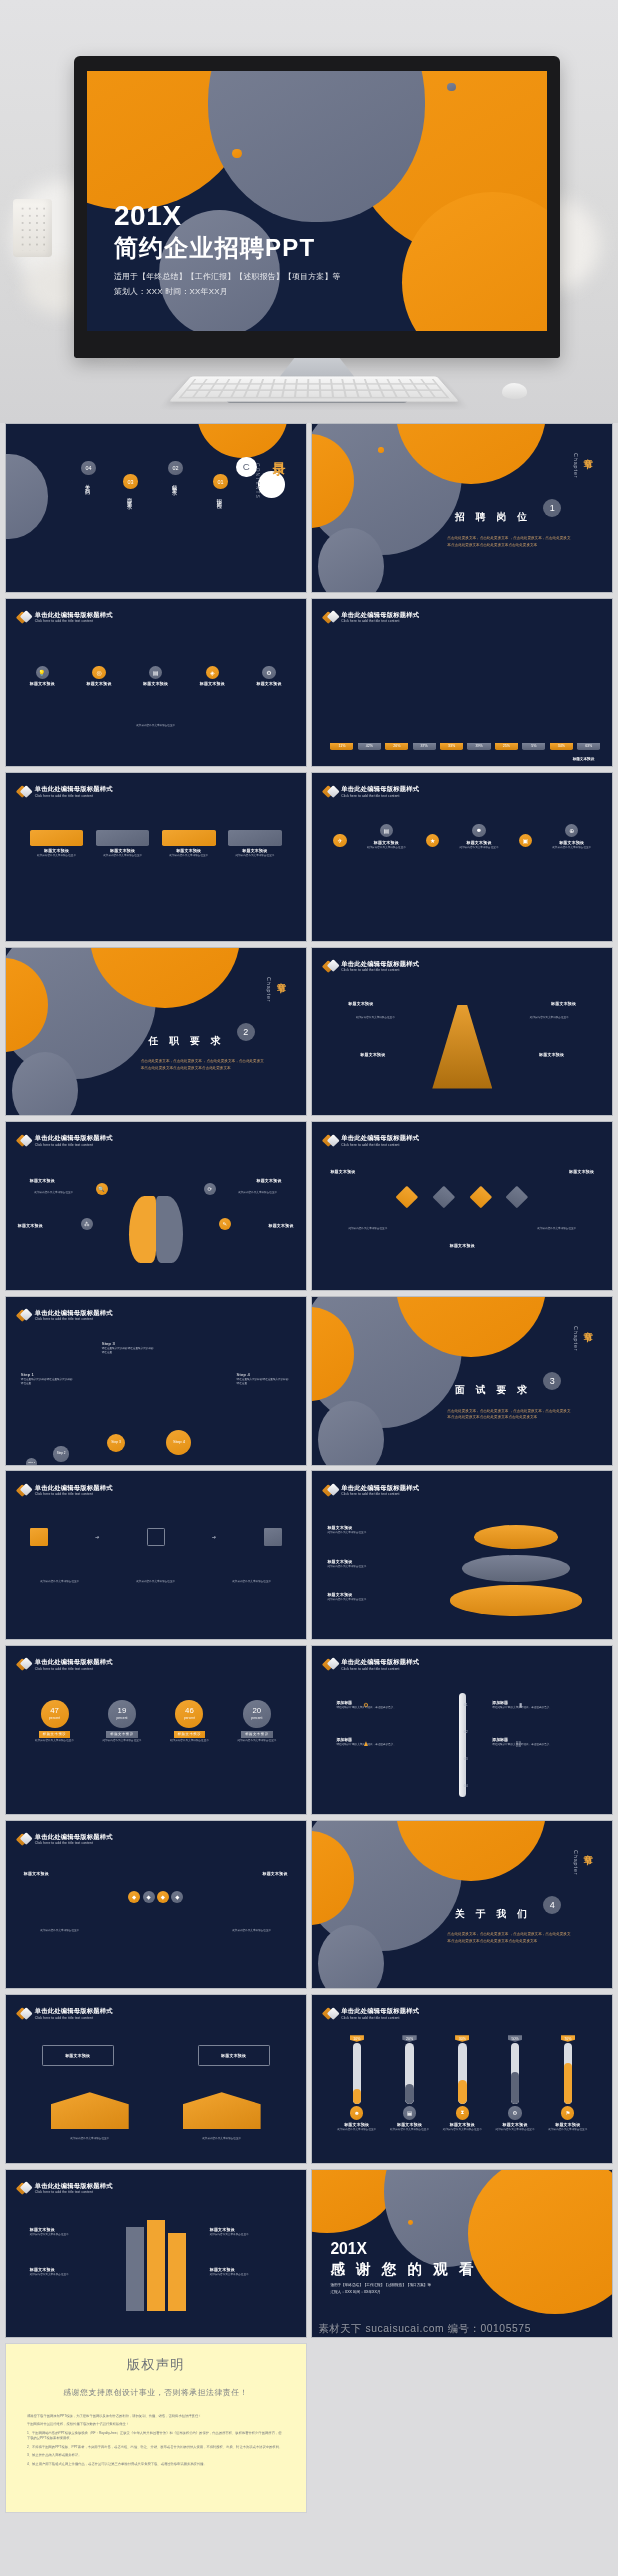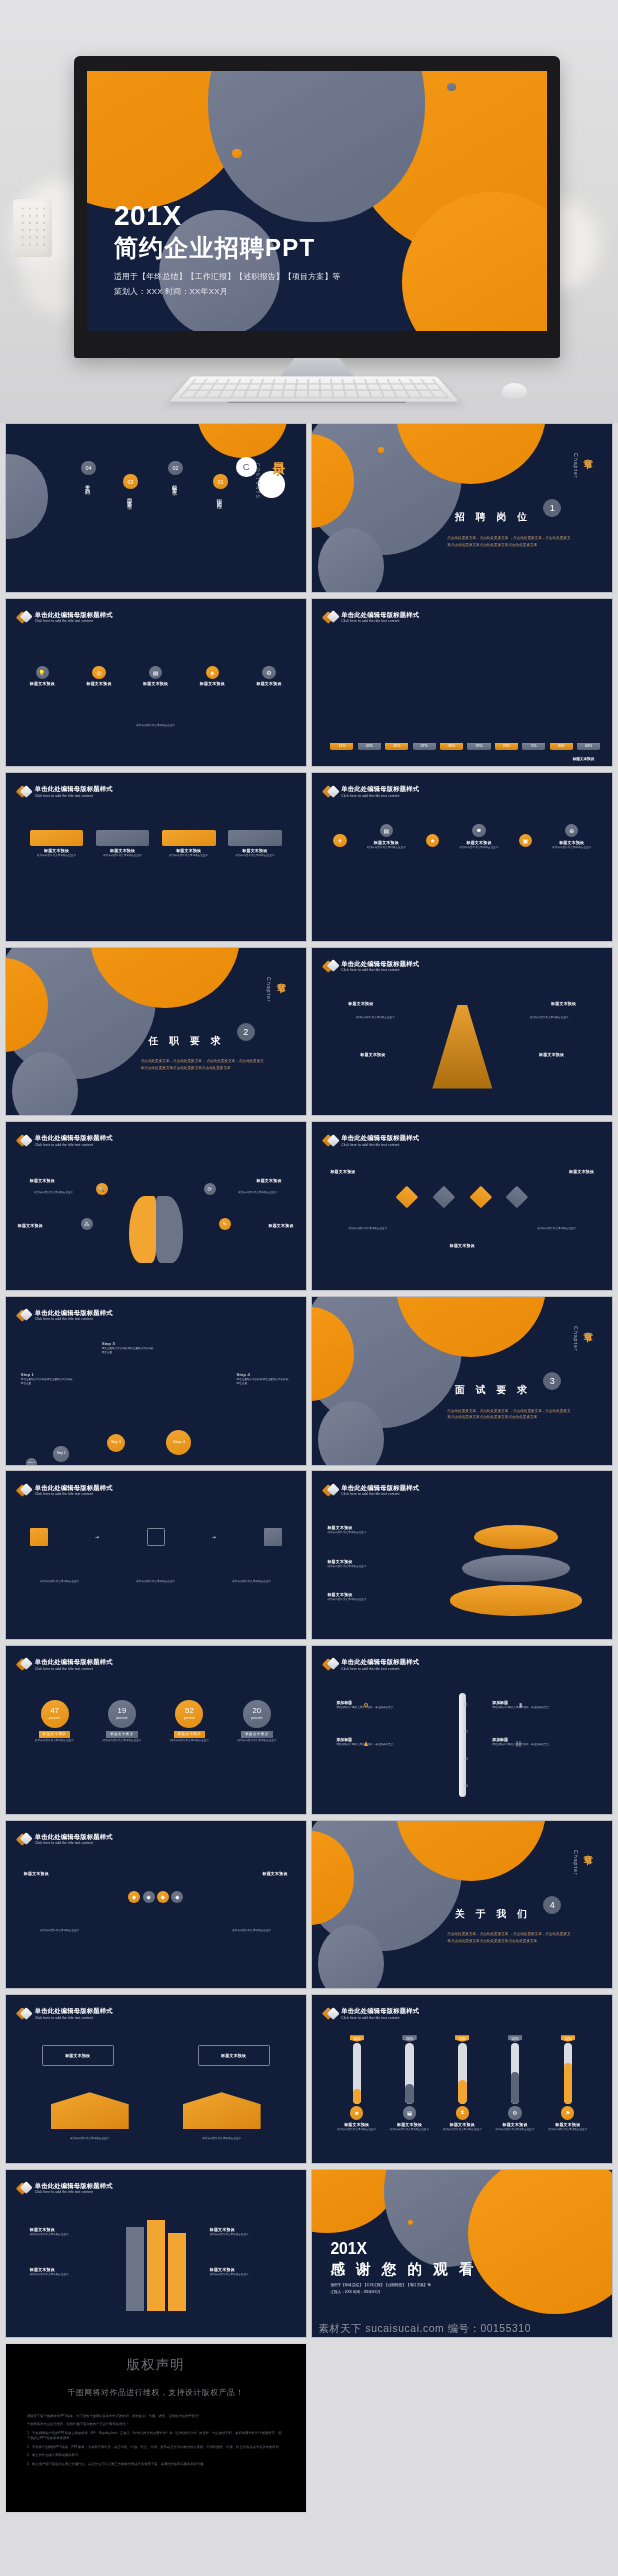--- a/index.html
+++ b/index.html
@@ -197,21 +197,21 @@
   .step-c { position:absolute; border-radius:50%; color:#fff; display:flex; align-items:center; justify-content:center; text-align:center; line-height:1.05; }
   .step-t { position:absolute; }
   .step-t b { font-size:4.2px; color:#fff; font-weight:400; letter-spacing:0.2px; }
   .step-t p { font-size:2.6px; color:#b9bfcd; line-height:1.5; margin-top:1.2px; width:54px; }
 
   .icon-node { position:absolute; display:flex; flex-direction:column; align-items:center; }
   .icon-node .circ { width:13.3px; height:13.3px; color:#fff; font-size:6px; }
 
   
   .copy {
-    background:#000000; border:0.6px solid #cfd1d5;
+    background:#fef9c3; border:0.6px solid #cfd1d5;
     display:flex; flex-direction:column; align-items:center;
     padding: 4% 7%;
   }
   .copy h2 { font-size:13.3px; color:#6d7177; font-weight:400; letter-spacing:1.2px; }
   .copy h3 { margin-top:5%; font-size:7.8px; color:#7b7f85; font-weight:400; letter-spacing:0.6px; }
   .copy .body { margin-top:6%; width:100%; }
   .copy .body p { font-size:3.3px; color:#6f737a; line-height:1.55; margin-bottom:3.6px; }
 
   
   .ty-title { position:absolute; left:6%; bottom:26%; z-index:5; }
@@ -673,21 +673,21 @@
         <div class="pct-item">
           <div class="pct-circ gy">
             <div class="n">19</div>
             <div class="u">percent</div>
           </div>
           <div class="pct-tag gy">标题文本预设</div>
           <div class="dsc-p">此部分内容作为文字排版占位显示</div>
         </div>
         <div class="pct-item">
           <div class="pct-circ or">
-            <div class="n">52</div>
+            <div class="n">46</div>
             <div class="u">percent</div>
           </div>
           <div class="pct-tag or">标题文本预设</div>
           <div class="dsc-p">此部分内容作为文字排版占位显示</div>
         </div>
         <div class="pct-item">
           <div class="pct-circ gy">
             <div class="n">20</div>
             <div class="u">percent</div>
           </div>
@@ -875,26 +875,26 @@
     <div class="balloon b-or" style="left:-18%;top:-24%;width:46%;height:62%;"></div>
     <div class="balloon b-gy" style="left:24%;top:-32%;width:42%;height:90%;"></div>
     <div class="balloon b-or" style="right:-10%;top:-10%;width:58%;height:96%;"></div>
     <div class="balloon b-or" style="left:32%;top:30%;width:4.8px;height:4.8px;"></div>
     <div class="ty-title">
       <div class="ty-y">201X</div>
       <div class="ty-h">感 谢 您 的 观 看</div>
       <div class="ty-s1">适用于【年终总结】【工作汇报】【述职报告】【项目方案】等</div>
       <div class="ty-s2">汇报人：XXX  时间：XX年XX月</div>
     </div>
-    <div class="watermark">素材天下 sucaisucai.com  编号：00155310</div>
+    <div class="watermark">素材天下 sucaisucai.com  编号：00105575</div>
   </div>
 
   <div class="slide copy">
     <h2>版权声明</h2>
-    <h3>千图网将对作品进行维权，支持设计版权产品！</h3>
+    <h3>感谢您支持原创设计事业，否则将承担法律责任！</h3>
     <div class="body" id="copybody">
         <p>感谢您下载千图网原创PPT模版，为了您和千图网以及原创作者的利益，请勿复制、传播、销售，否则将承担法律责任！</p>
         <p>千图网将对作品进行维权，按照传播下载次数的十倍进行索取赔偿金！</p>
         <p>1、千图网网站出售的PPT模版是免版税类（RF：Royalty-free）正版受《中华人民共和国著作法》和《世界版权公约》的保护，作品的所有权、版权和著作权归千图网所有，您下载的是PPT模版素材使用权。</p>
         <p>2、不得将千图网的PPT模版、PPT素材，本身用于再出售，或者出租、出借、转让、分销、发布或者作为礼物供他人使用，不得转授权、出卖、转让本协议或本协议中的权利。</p>
         <p>3、禁止把作品纳入商标或服务标记。</p>
         <p>4、禁止用户用下载格式在网上传播作品，或者作品可以让第三方单独付费或共享免费下载、或通过转移电话服务系统传播。</p>
       </div>
   </div>
 

